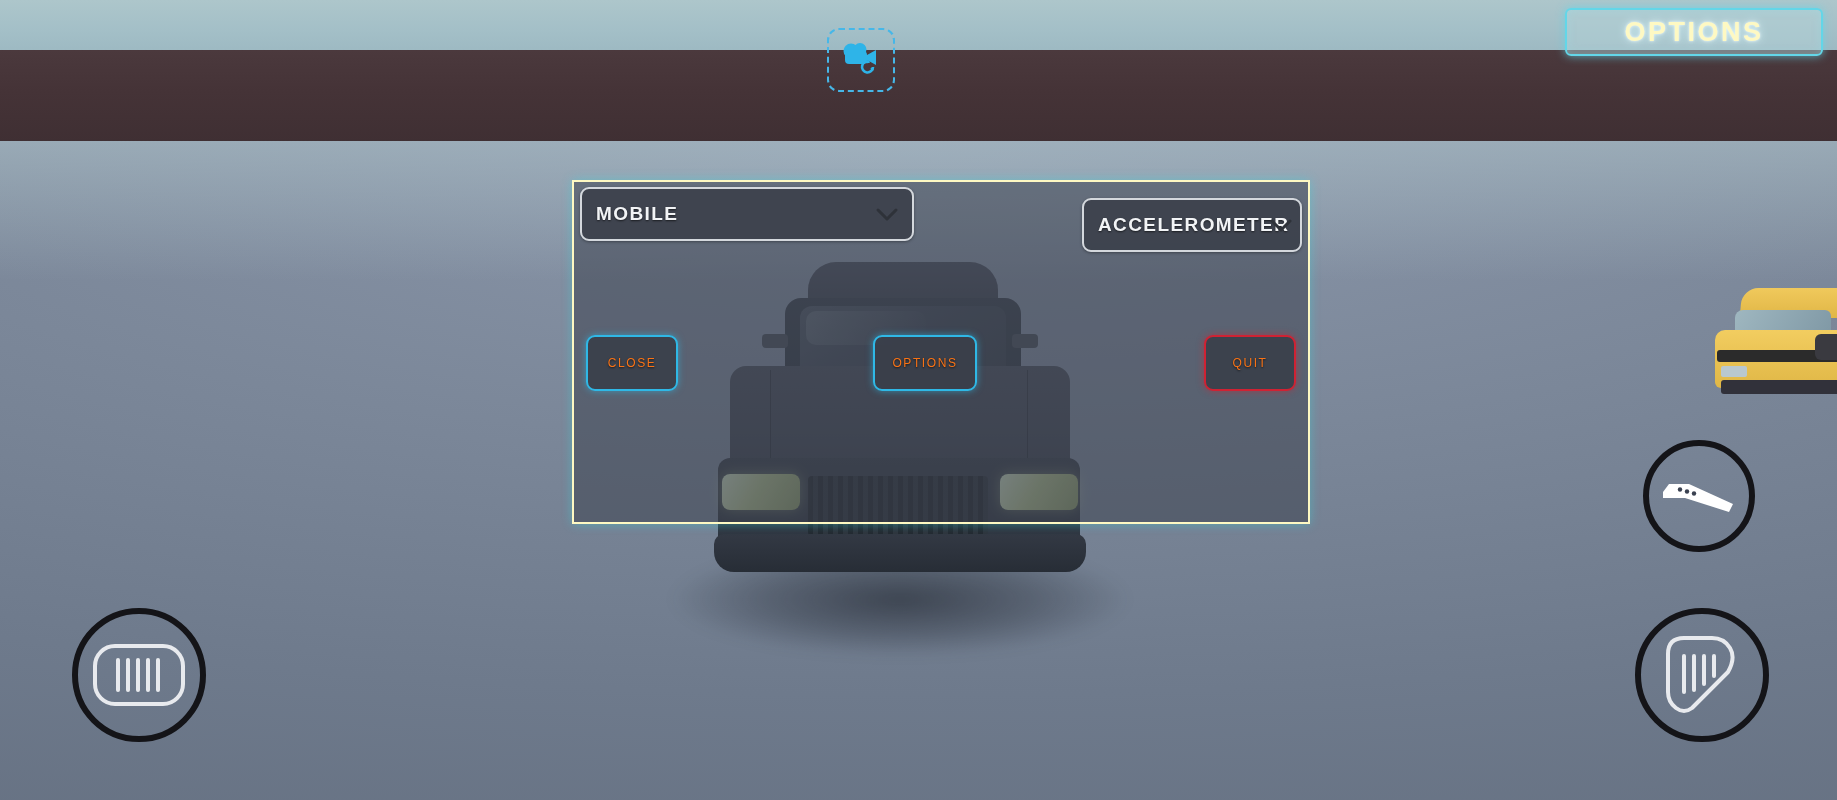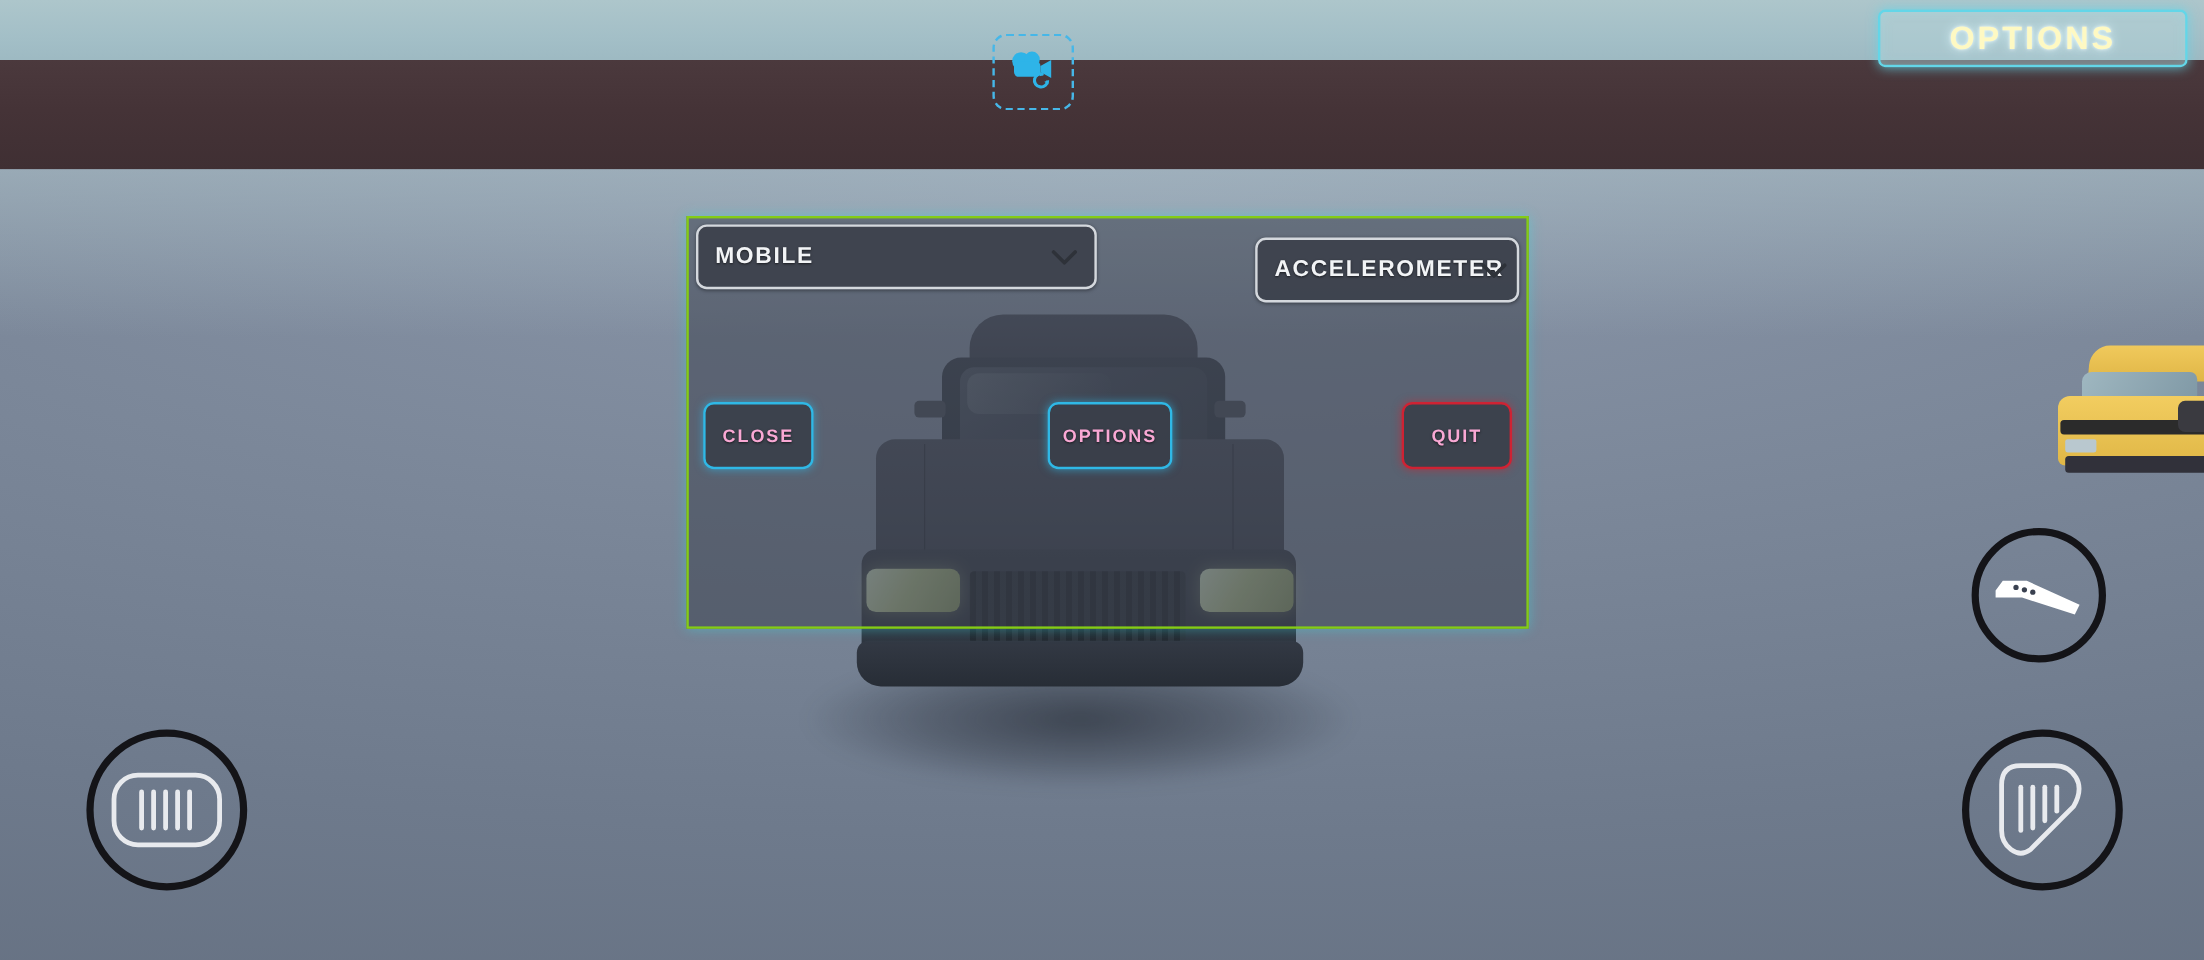--- a/index.html
+++ b/index.html
@@ -264,23 +264,24 @@
     text-shadow: 0 0 10px rgba(220,250,255,0.95), 0 0 3px rgba(255,255,255,0.9);
   }
 
   
   .panel {
     position: absolute;
     left: 572px;
     top: 180px;
     width: 698px;
     height: 340px;
-    border: 2px solid #84cc16;
+    border: 2px solid #fef9c3;
     background: rgba(60,66,78,0.55);
     box-shadow: 0 0 10px rgba(56,214,224,0.45);
+    padding-left: 36px;
   }
 
   .select-box {
     position: absolute;
     height: 50px;
     background: rgba(61,66,76,0.94);
     border: 2px solid #d4d8dd;
     border-radius: 9px;
     display: flex;
     align-items: center;
@@ -328,23 +329,23 @@
     width: 88px;
     height: 52px;
     border-radius: 9px;
     background: rgba(58,63,74,0.92);
     display: flex;
     align-items: center;
     justify-content: center;
     cursor: pointer;
   }
   .pbtn .plabel {
-    color: #f9a8d4;
-    font-size: 15px;
-    font-weight: bold;
+    color: #f97316;
+    font-size: 12px;
+    font-weight: normal;
     letter-spacing: 1.6px;
     text-shadow: 0 1px 2px rgba(0,0,0,0.65);
   }
   .pbtn.close {
     left: 12px;
     border: 2px solid #2fb8e6;
     box-shadow: 0 0 7px rgba(47,184,230,0.6);
   }
   .pbtn.restart {
     left: 299px;

